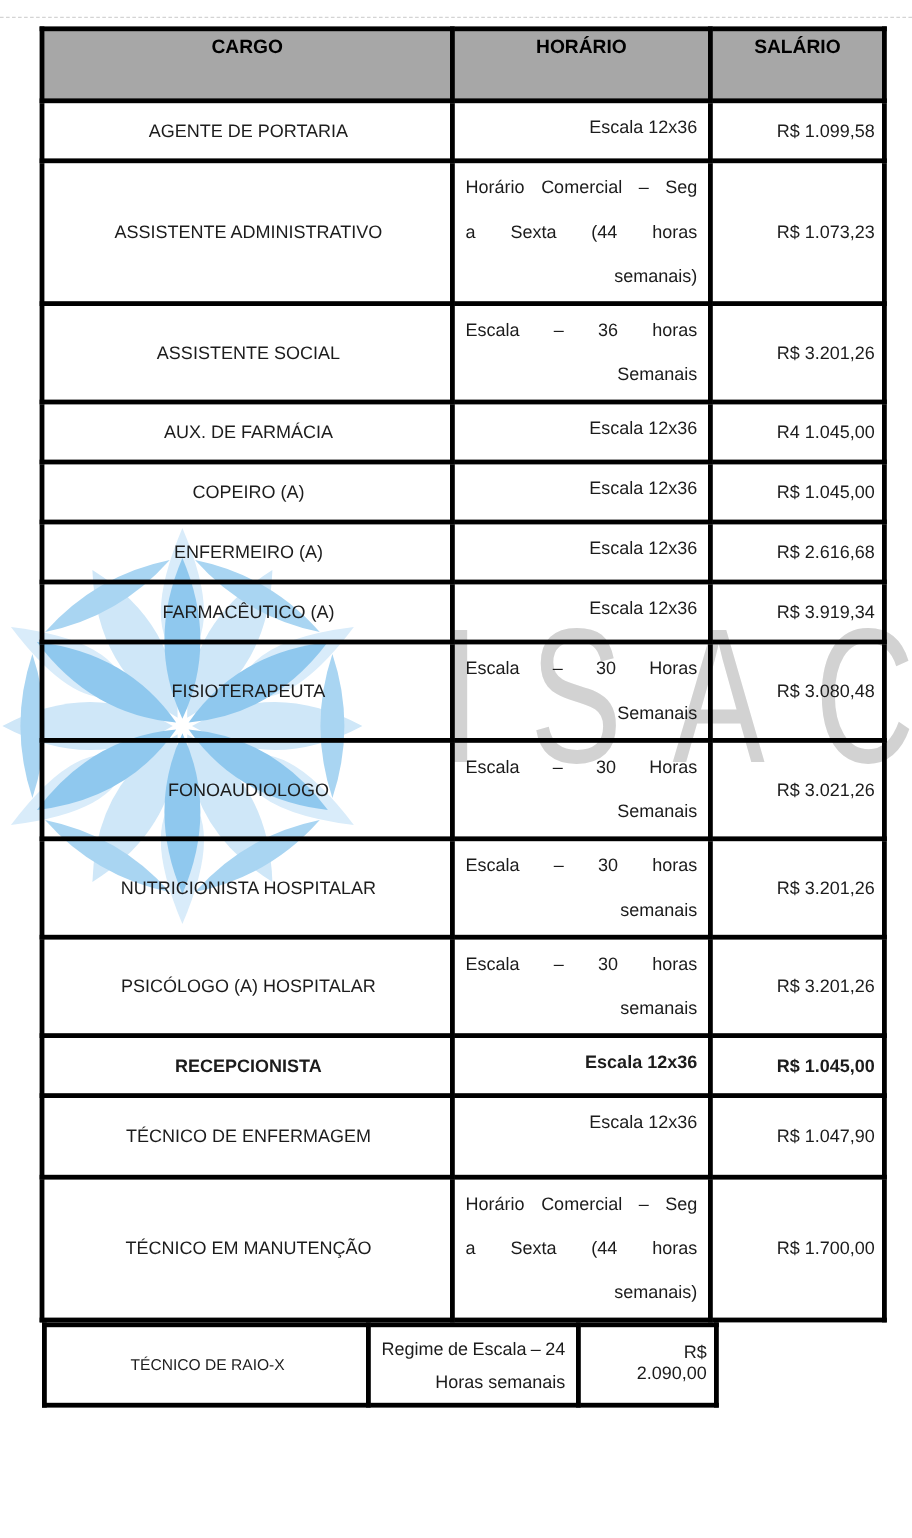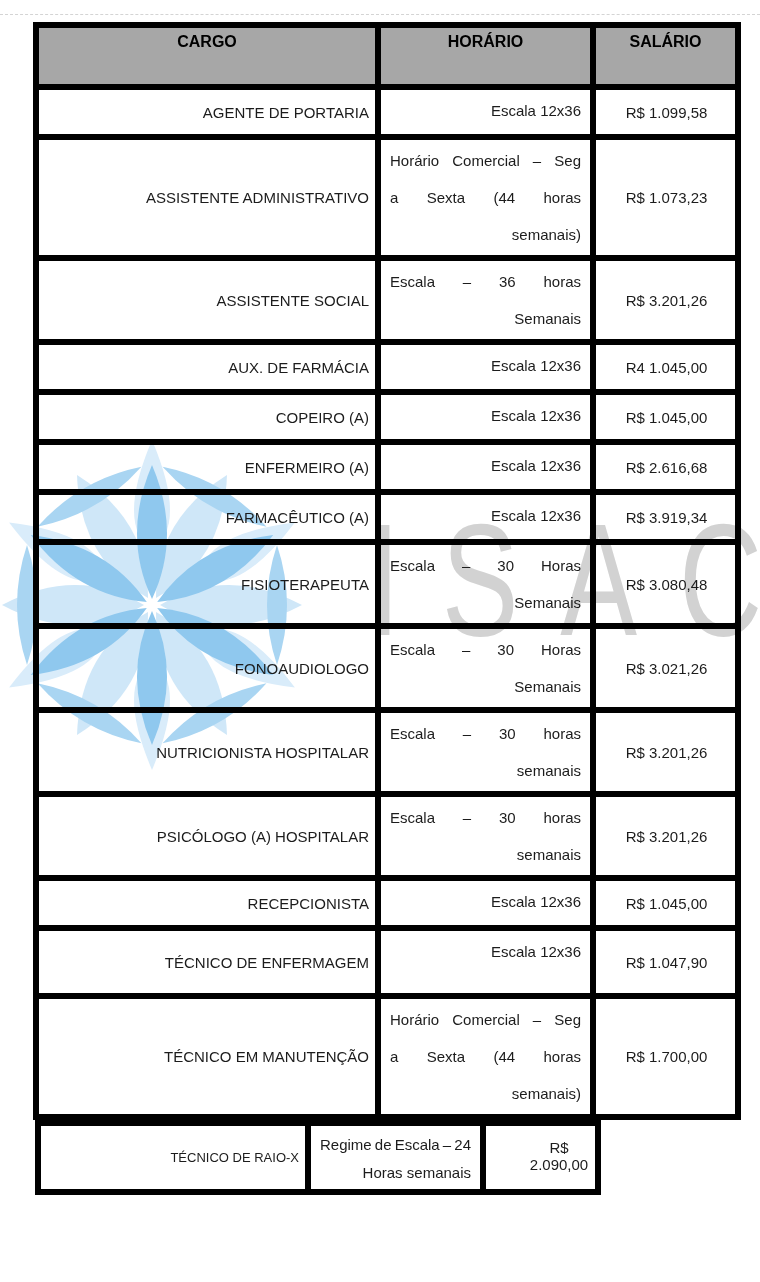--- a/index.html
+++ b/index.html
@@ -27,30 +27,30 @@
   .top-rule{
     position:absolute;left:0;top:14px;width:760px;height:0;
     border-top:1px dashed #d4d4d4;
   }
 
   
   .tables{position:absolute;left:33px;top:22px;z-index:1;}
   table{border-collapse:collapse;table-layout:fixed;background:transparent;}
   .main-table{width:702px;}
   .main-table th,.main-table td,
-  .raiox-table td{border:6px solid #000000;}
+  .raiox-table td{border:4px solid #000000;}
   .main-table th{
     height:50px;vertical-align:top;padding-top:5px;
     background:#a7a7a7;font-size:16px;font-weight:bold;color:#000;
     text-align:center;
   }
   td{font-size:15px;color:#1c1c1c;}
-  td.cargo{vertical-align:middle;text-align:right;padding:2px 6px 2px 8px;}
+  td.cargo{vertical-align:middle;text-align:center;padding:2px 6px 2px 8px;}
   td.horario{vertical-align:top;text-align:right;padding:2px 9px;}
-  td.salario{vertical-align:middle;text-align:center;padding:2px 6px 2px 8px;}
+  td.salario{vertical-align:middle;text-align:right;padding:2px 6px 2px 8px;}
   .hline{line-height:37px;white-space:nowrap;}
   .jline{display:flex;justify-content:space-between;white-space:normal;}
   .col-cargo{width:342px;}
   .col-horario{width:215px;}
   .col-salario{width:145px;}
 
   .raiox-table{width:560px;margin-left:2px;margin-top:0;}
   .raiox-table tr{height:64px;}
   .raiox-table td.cargo{font-size:13px;}
   .raiox-table td.horario{padding-top:5px;}
@@ -299,21 +299,21 @@
                 <span>Escala</span>
                 <span>–</span>
                 <span>30</span>
                 <span>horas</span>
               </div>
               <div class="hline">semanais</div>
             </td>
     <td class="salario">R$ 3.201,26</td>
   </tr>
 
-  <tr style="height: 50px;">
+  <tr style="height: 50px; font-weight: bold;">
     <td class="cargo">RECEPCIONISTA</td>
     <td class="horario">
               <div class="hline">Escala 12x36</div>
             </td>
     <td class="salario">R$ 1.045,00</td>
   </tr>
 
   <tr style="height: 68px;">
     <td class="cargo">TÉCNICO DE ENFERMAGEM</td>
     <td class="horario">

